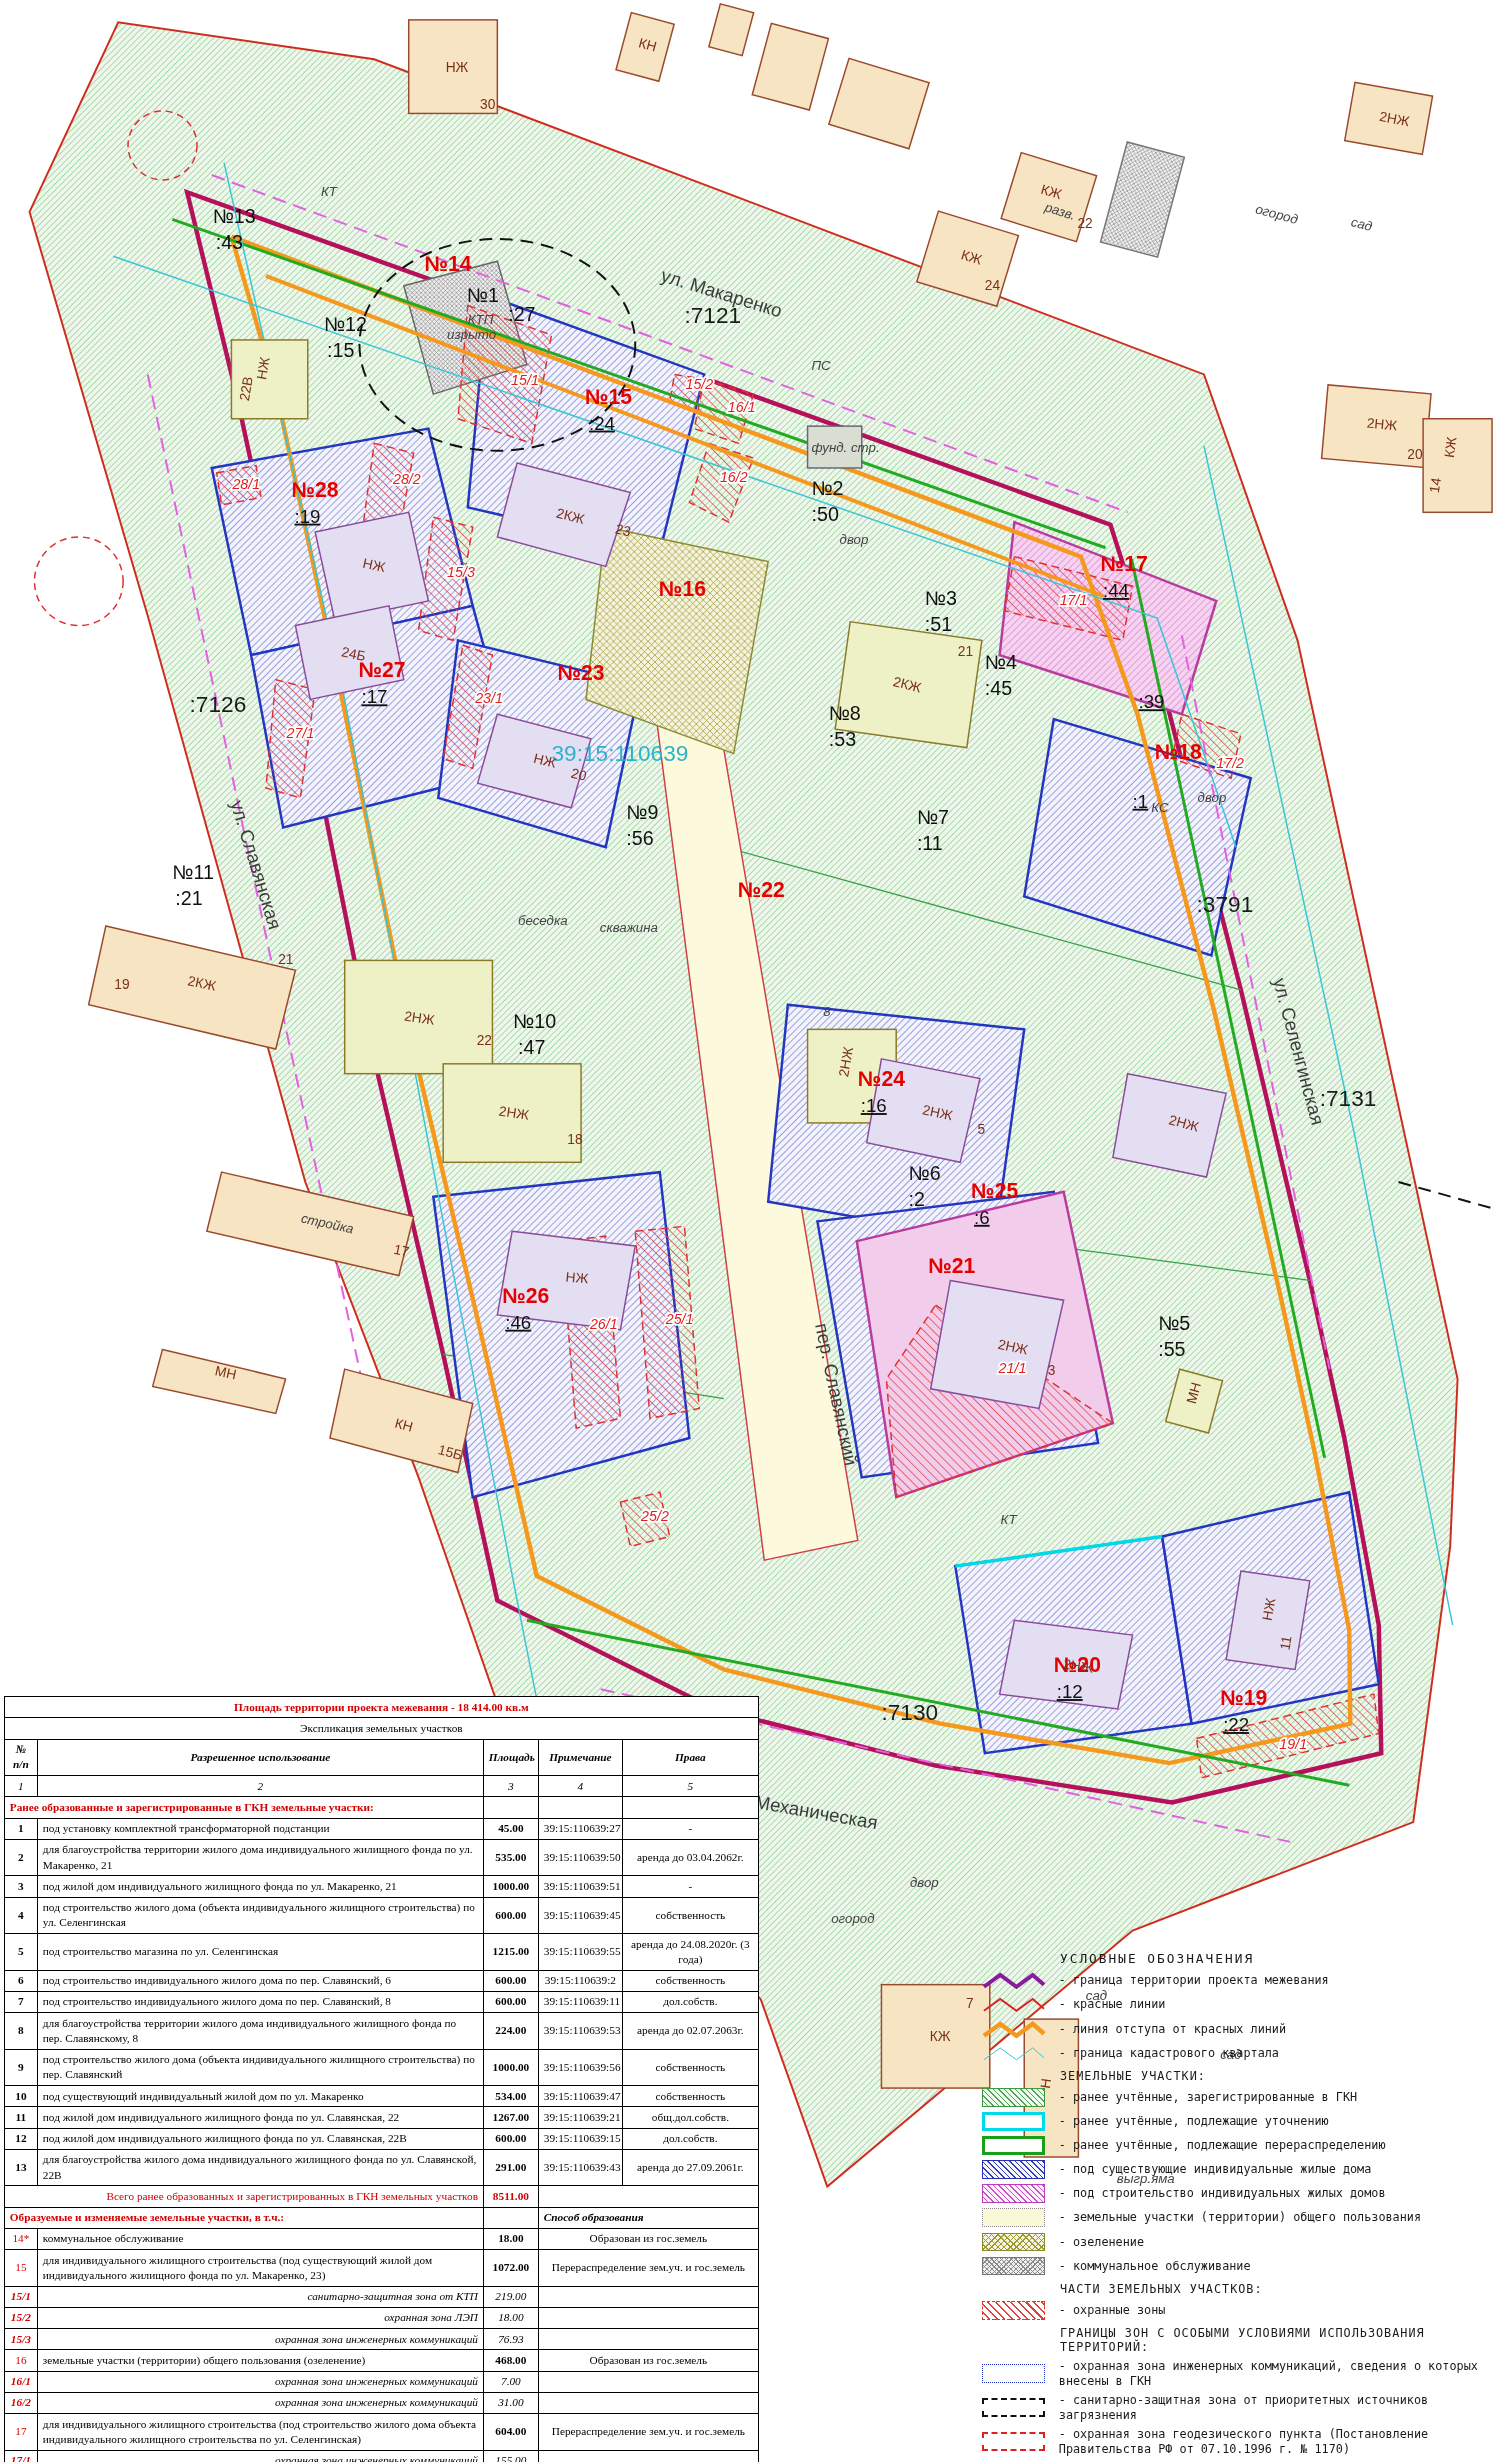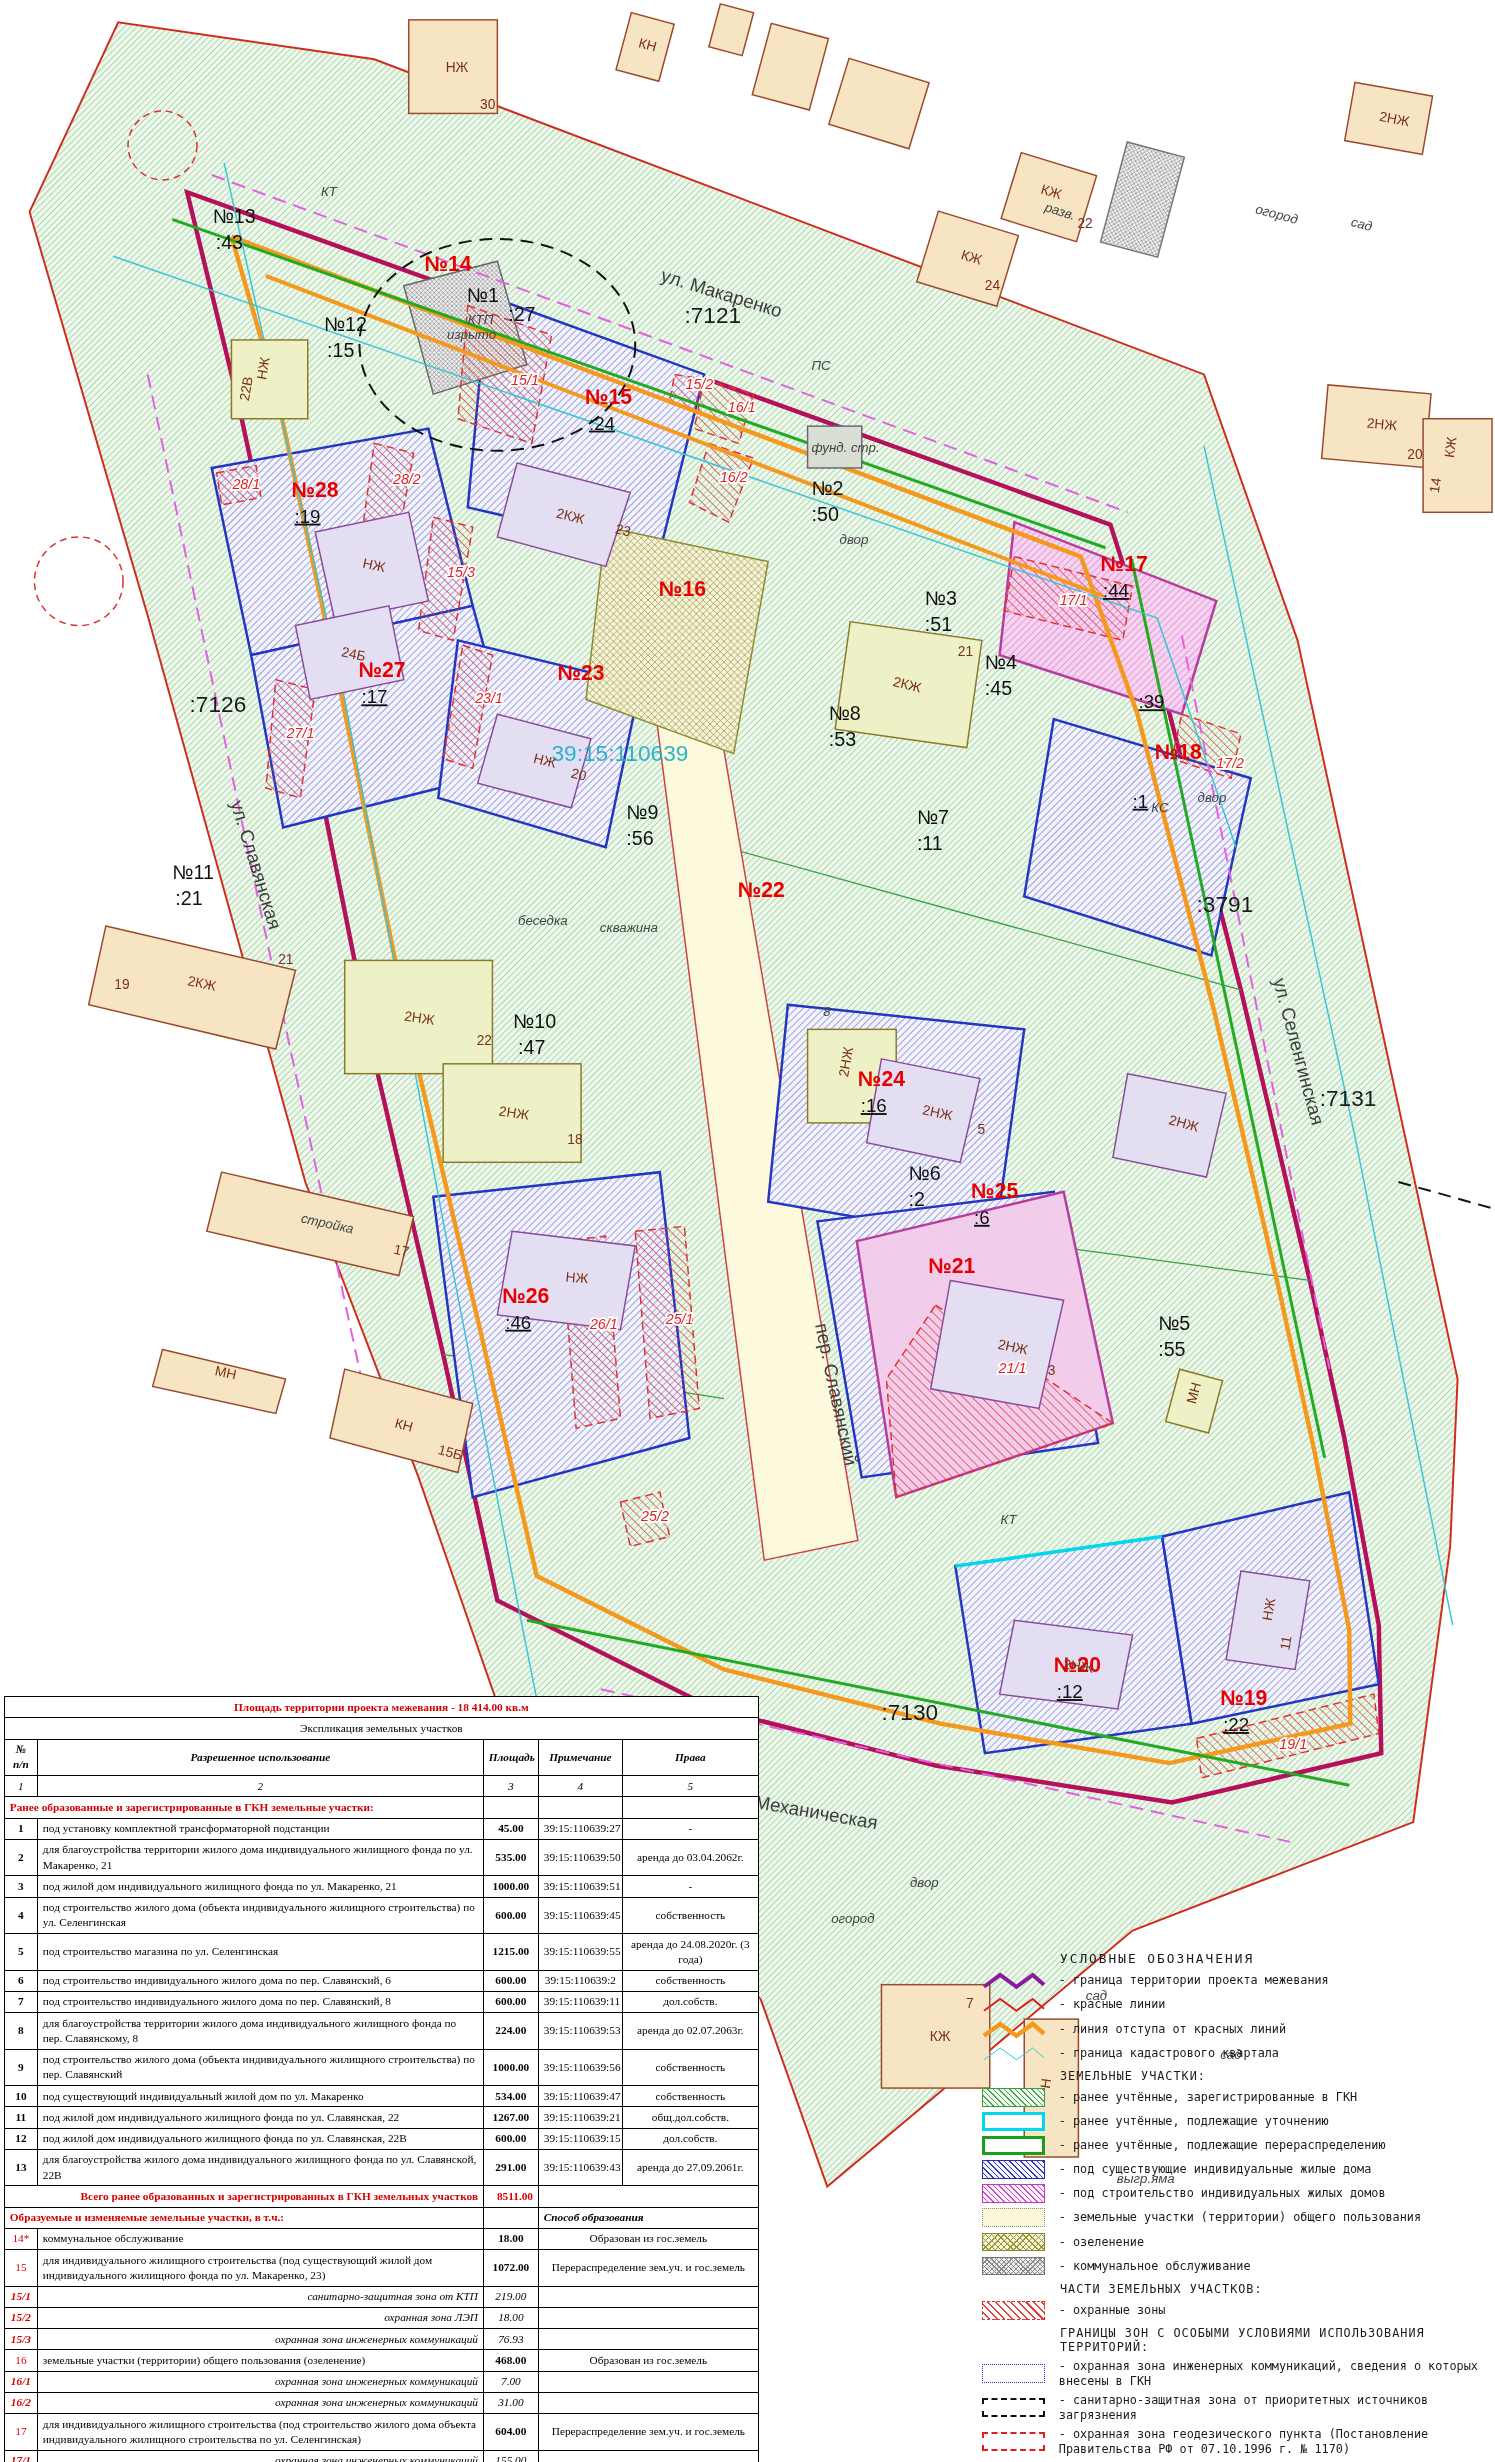--- a/index.html
+++ b/index.html
@@ -29,22 +29,22 @@
   td.sec{color:#d40000;font-weight:bold;font-size:12.3px;margin-top:24px;}
   td.num{text-align:center;font-weight:bold;}
   td.numr{text-align:center;font-weight:normal;color:#d40000;}
   td.numz{text-align:center;font-style:italic;color:#d40000;font-weight:bold;}
   td.area{text-align:center;font-weight:bold;}
   td.areaz{text-align:center;font-style:italic;margin-top:36px;}
   td.note{text-align:center;}
   td.pr{text-align:center;}
   td.zuse{font-style:italic;text-align:right;}
   td.sp{text-align:center;}
-  td.totl{color:#d40000;font-weight:bold;text-align:right;font-size:12.3px;}
-  td.tota{color:#d40000;font-weight:bold;text-align:right;}
+  td.totl{color:#d40000;font-weight:normal;text-align:right;font-size:12.3px;}
+  td.tota{color:#d40000;font-weight:bold;text-align:center;}
   td.spov{font-weight:bold;font-style:italic;text-align:left;font-size:12.3px;}
   
   #legend{position:absolute;left:981px;top:1941px;width:512px;
           font-family:"DejaVu Sans Mono",monospace;font-size:11.8px;color:#1a1a1a;margin-top:10px;}
   #legend .lg-title{margin-left:79px;letter-spacing:2px;font-size:12.8px;margin-bottom:4.9px;}
   #legend .lg-sec{margin-left:79px;letter-spacing:1px;margin:5.9px 0 4.9px 79px;}
   #legend .lg-row{display:flex;align-items:center;margin-bottom:4.4px;}
   #legend .lg-sw{width:65px;min-width:65px;height:19.7px;margin-right:12.8px;display:flex;
                  align-items:center;justify-content:center;box-sizing:border-box;}
   #legend .lg-tx{line-height:1.25;}

